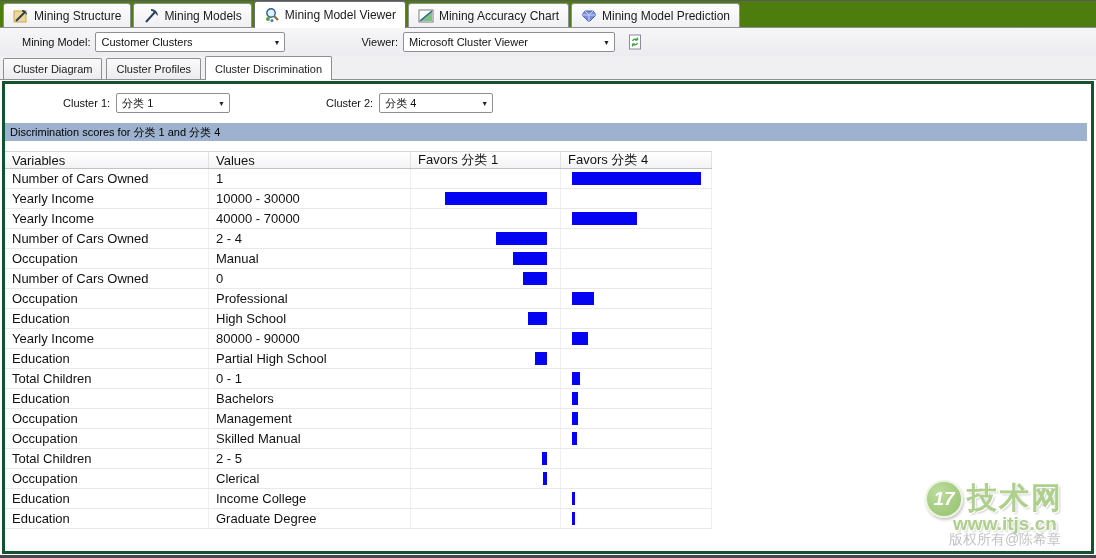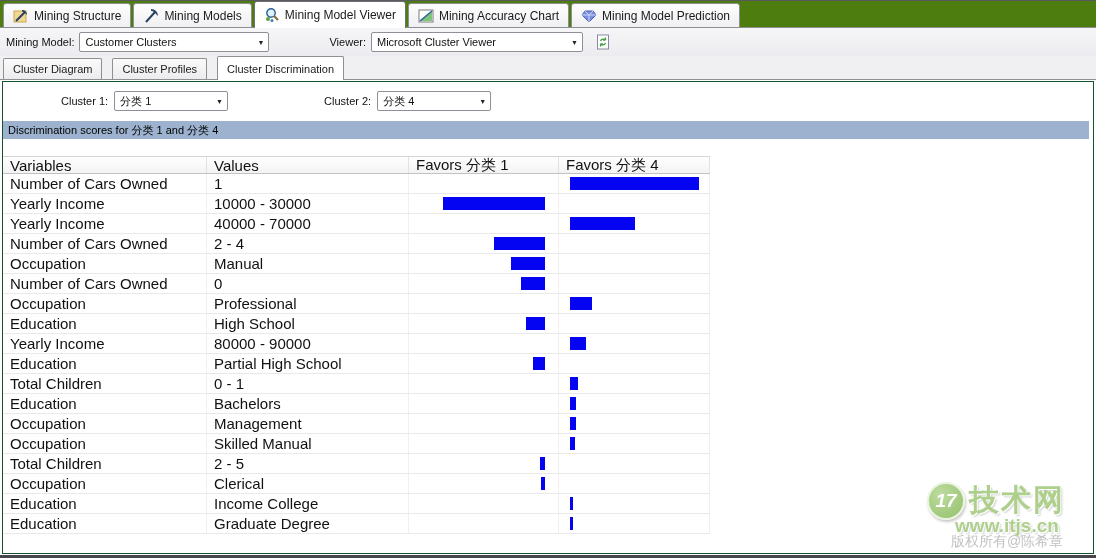--- a/index.html
+++ b/index.html
@@ -8,44 +8,44 @@
   .screen::after { content:''; position:absolute; left:0; right:0; bottom:0; height:3px; background:#48484c; }
 
   
   .top-tabbar { position:relative; height:27px; background:#4d7c0f; border-bottom:1px solid #8f8f92; display:flex; align-items:flex-end; padding-left:3px; }
   .ttab { display:flex; align-items:center; gap:5px; height:24px; padding:0 9px; border:1px solid #8f8f92; border-bottom:none; border-radius:3px 3px 0 0; background:linear-gradient(#fdfdfd,#f0f0f3); font-size:12px; color:#1a1a1a; cursor:default; margin-right:2px; white-space:nowrap; }
   .ttab.active { height:27px; background:#fff; margin-bottom:-1px; border-color:#6f6f74; font-weight:normal; z-index:2; }
   .ttab .ticon { width:16px; height:16px; display:inline-block; flex:0 0 16px; }
 
   
   .toolbar { height:28px; background:linear-gradient(#f6f6f8,#ececf0); display:flex; align-items:center; font-size:11px; color:#111; padding-left:6px; }
-  .tb-label { margin-right:5px; }
+  .tb-label { margin-right:5px;margin-left:16px; }
   .combo { height:20px; background:#fff; border:1px solid #8e9097; border-radius:2px; display:flex; align-items:center; justify-content:space-between; font-size:11px; padding-left:5px; cursor:default; }
   .combo .arrow { width:15px; height:100%; display:flex; align-items:center; justify-content:center; font-size:7px; color:#222; }
   .combo-model { width:190px; margin-right:14px; }
   .combo-viewer { width:212px; margin-right:10px; }
   .tb-spacer { width:46px; }
   .icon-btn { width:20px; height:20px; display:flex; align-items:center; justify-content:center; border:1px solid transparent; border-radius:2px; cursor:default; }
 
   
   .subtabbar { position:relative; height:24px; background:#f0f0f2; border-bottom:1px solid #8f8f92; display:flex; align-items:flex-end; padding-left:3px; }
-  .stab { height:21px; padding:0 9px; display:flex; align-items:center; border:1px solid #8f8f92; border-bottom:none; border-radius:2px 2px 0 0; background:linear-gradient(#fafafa,#ececee); font-size:11px; color:#1a1a1a; margin-right:10px; white-space:nowrap; }
+  .stab { height:21px; padding:0 9px; display:flex; align-items:center; border:1px solid #8f8f92; border-bottom:none; border-radius:2px 2px 0 0; background:linear-gradient(#fafafa,#ececee); font-size:11px; color:#1a1a1a; margin-right:4px; white-space:nowrap; }
   .stab.active { height:24px; margin-bottom:-1px; background:#fff; z-index:2; }
 
   
-  .content { position:absolute; left:2px; right:2px; top:80px; bottom:4px; background:#fff; border:1px solid #14532d; overflow:hidden; }
+  .content { position:absolute; left:2px; right:2px; top:80px; bottom:4px; background:#fff; border:3px solid #14532d; overflow:hidden; }
 
   .cluster-row { display:flex; align-items:center; font-size:11px; color:#111; margin-top:8px; height:22px; }
   .cl-label1 { margin-left:58px; margin-right:6px; }
   .cl-label2 { margin-left:96px; margin-right:6px; }
   .combo-cluster { width:114px; }
 
   .disc-header { margin:9px 4px 0 0; height:18px; background:#9cb2ce; font-size:11px; color:#000; line-height:18px; padding-left:5px; }
 
-  .disc-table { margin-top:17px; width:707px; font-size:15px; color:#111; }
+  .disc-table { margin-top:10px; width:707px; font-size:13px; color:#111; }
   .thead { display:grid; grid-template-columns:204px 202px 150px 151px; height:18px; border-top:1px solid #d6d6d6; border-bottom:1px solid #c2c2c2; }
   .thcell { background:linear-gradient(#ffffff,#f3f3f5); border-right:1px solid #e2e2e2; display:flex; align-items:center; padding-left:7px; white-space:nowrap; overflow:hidden; }
   .trow { display:grid; grid-template-columns:204px 202px 150px 151px; height:20px; border-bottom:1px solid #e9e9ea; }
   .tcell { display:flex; align-items:center; padding-left:7px; border-right:1px solid #efeff0; white-space:nowrap; overflow:hidden; }
   .bar-cell { padding:0; }
   .bar-cell.c1 { justify-content:flex-end; padding-right:13px; }
   .bar-cell.c2 { justify-content:flex-start; padding-left:11px; }
   .bar { height:13px; }
 
   

